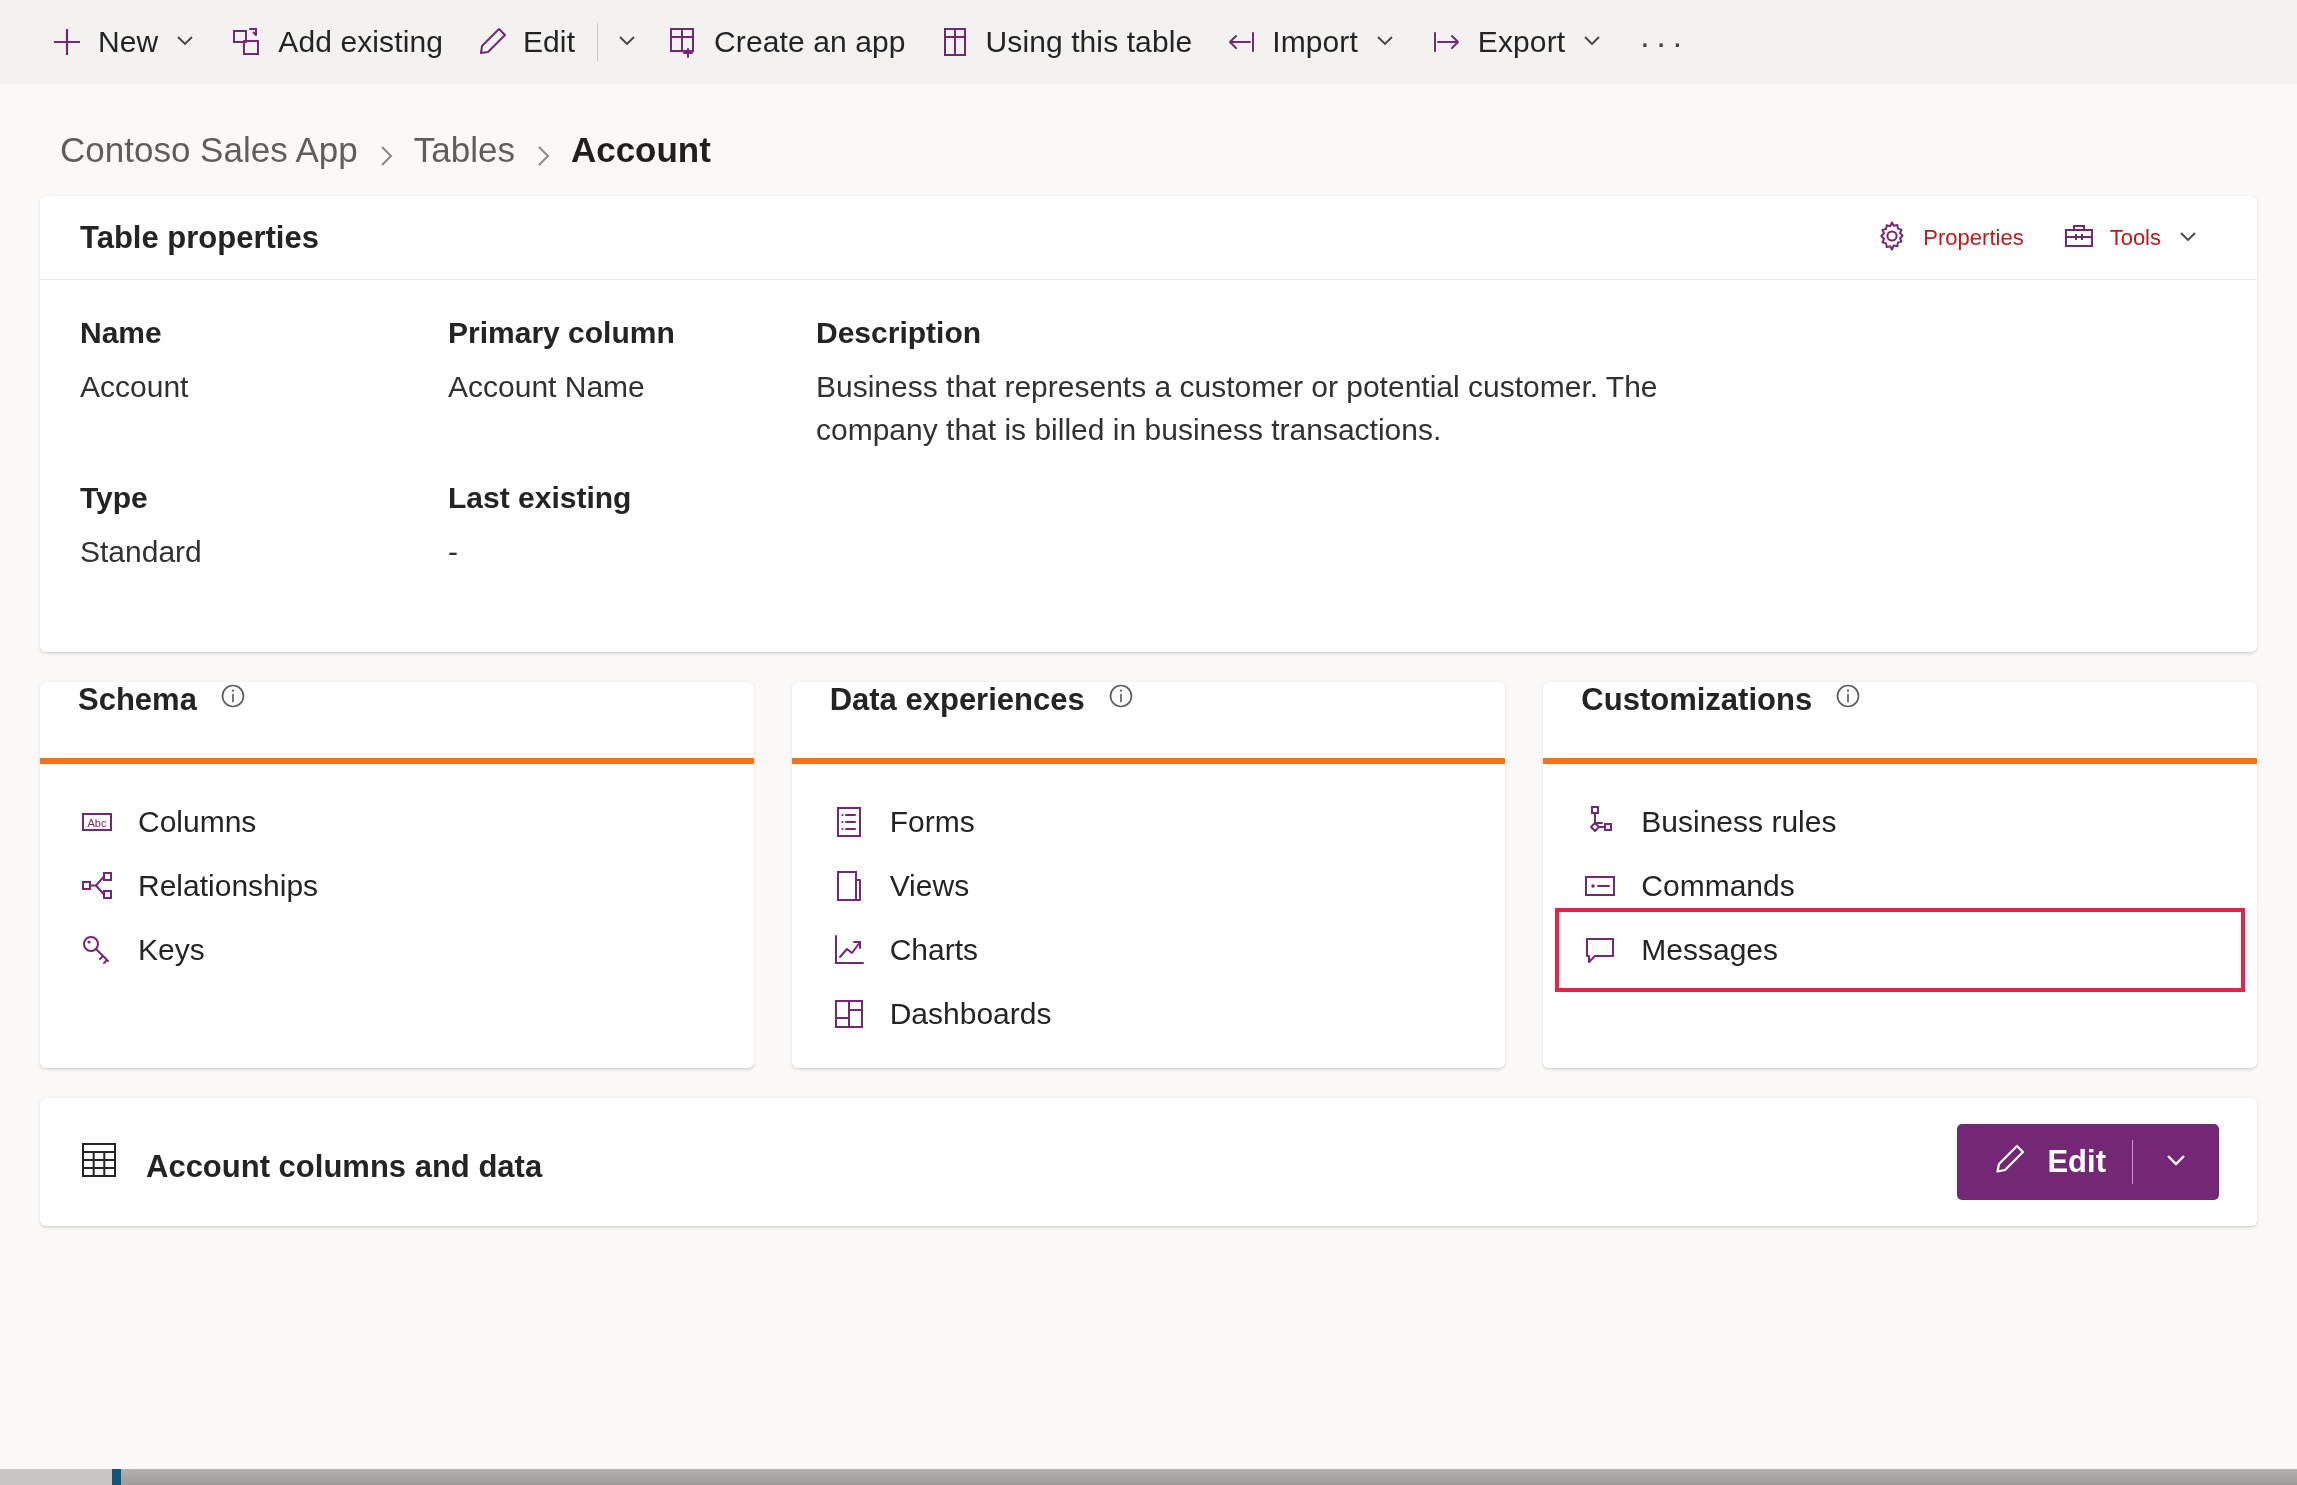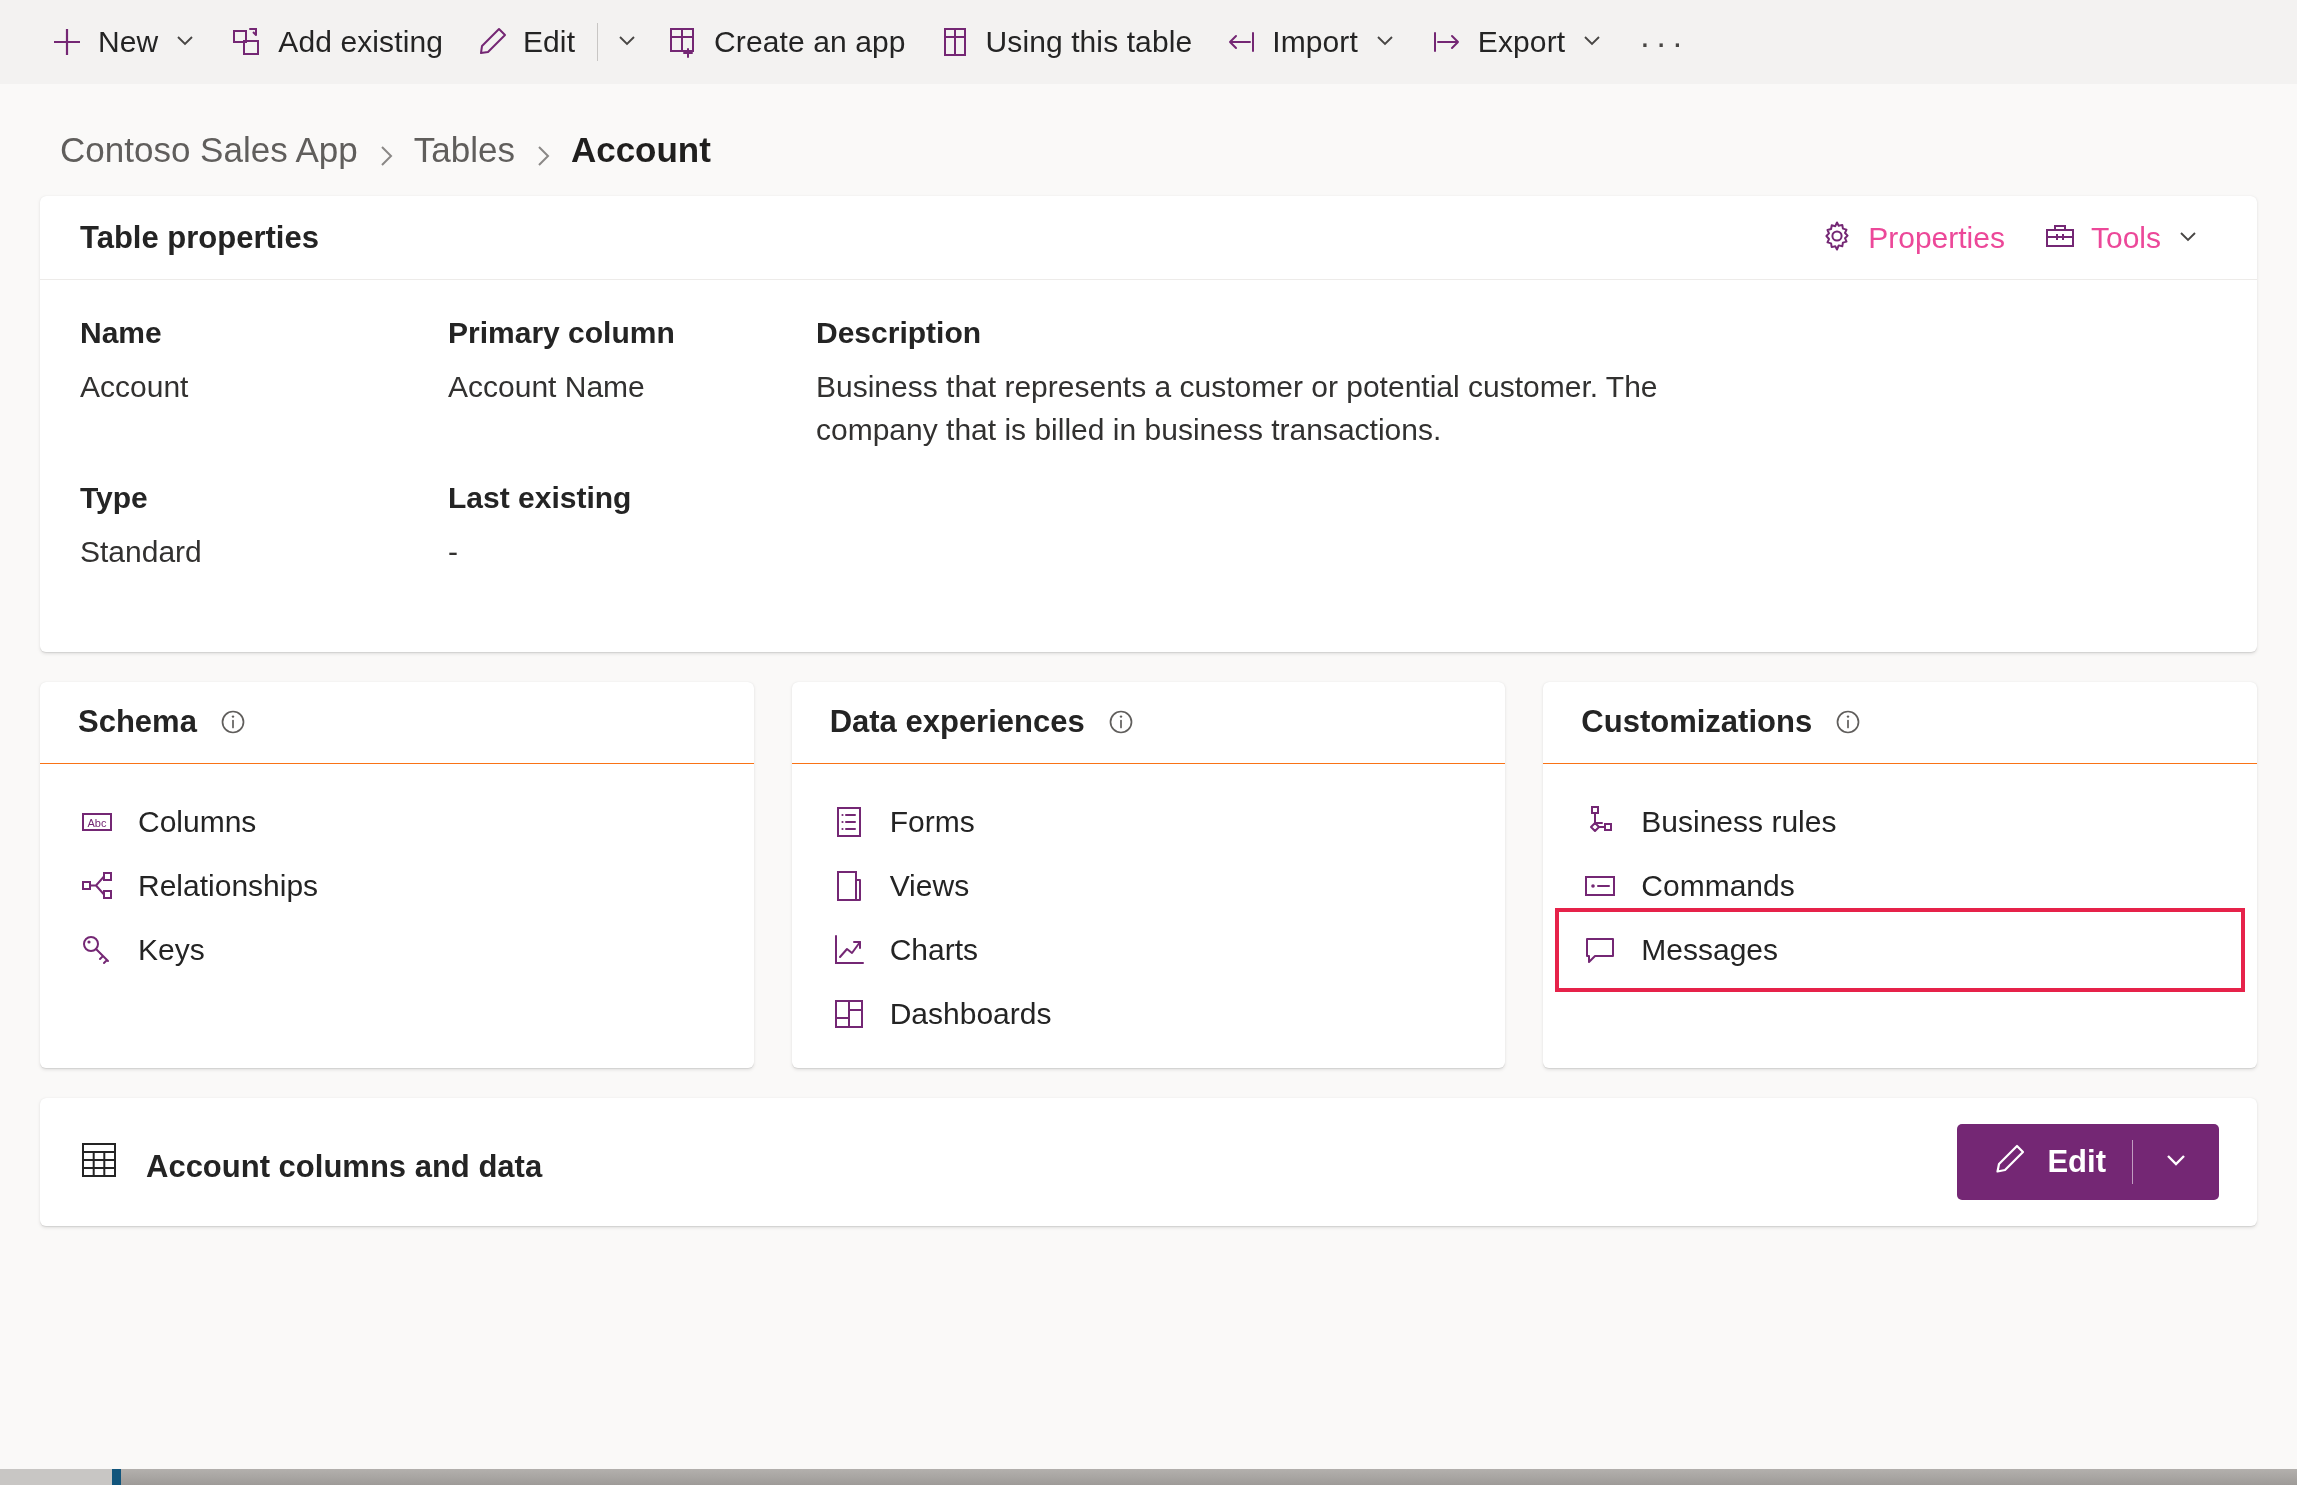--- a/index.html
+++ b/index.html
@@ -89,21 +89,21 @@
     justify-content: space-between;
     padding: 0 40px;
     border-bottom: 1px solid #edebe9;
   }
   .props-title { font-size: 31px; font-weight: 700; color: #242424; }
   .props-actions { display: flex; align-items: center; gap: 6px; }
   .props-action {
     display: flex; align-items: center; gap: 14px;
     padding: 9px 16px; cursor: pointer; white-space: nowrap;
   }
-  .props-action .lbl { font-size: 30px; color: #ec4899; }
+  .props-action .lbl { font-size: 22px; color: #b91c1c; }
 
   .props-grid {
     display: grid;
     grid-template-columns: 368px 368px 1fr;
     padding: 36px 40px 48px 40px;
     row-gap: 0;
   }
   .fld-label {
     font-size: 30px; font-weight: 700; color: #242424;
     padding-bottom: 16px;
@@ -117,23 +117,23 @@
   
   .cards-row {
     display: grid;
     grid-template-columns: repeat(3, 1fr);
     gap: 38px;
     margin-bottom: 30px;
   }
   .feat-card { display: flex; flex-direction: column; min-height: 382px; }
   .feat-head {
     height: 82px;
-    display: flex; align-items: center; gap: 22px;
+    display: flex; align-items: flex-start; gap: 22px;
     padding: 0 38px;
-    border-bottom: 1px solid #f97316;
+    border-bottom: 6px solid #f97316;
   }
   .feat-title { font-size: 31px; font-weight: 700; color: #242424; }
   .info-icon {
     display: flex; align-items: center; justify-content: center;
     cursor: pointer;
   }
   .feat-list { padding: 26px 22px 22px 22px; }
   .feat-item {
     display: flex; align-items: center; gap: 22px;
     padding: 13px 16px;

